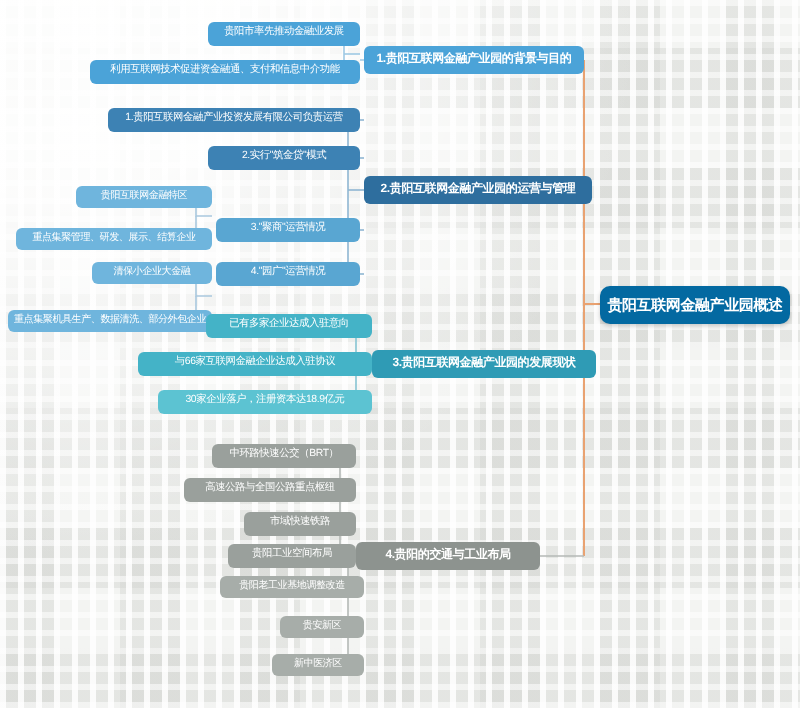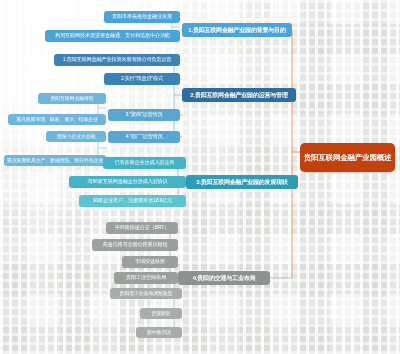--- a/index.html
+++ b/index.html
@@ -35,24 +35,24 @@
     text-align:center;
     color:#fff;
     line-height:1.05;
     white-space:nowrap;
     letter-spacing:-.2px;
     border-radius:3px;
     padding:0 4px;
     overflow:hidden;
   }
   .root{
-    background:#c2410c;
+    background:#0369a1;
     border-radius:5px;
     font-size:7.5px;font-weight:bold;
-    height:29px;
+    height:19px;
     box-shadow:0 1px 2px rgba(0,0,0,.18);
   }
   .lvl2{ font-size:6px;font-weight:bold;height:14px;border-radius:3px; }
   .lvl3{ font-size:5.2px;height:12px;border-radius:3px; }
   .lvl4{ font-size:5px;height:11px;border-radius:3px; }
 
   .c-b1{background:#4ba3d8;}
   .c-b2{background:#2e6e9e;}
   .c-b2m{background:#3d82b4;}
   .c-b2l{background:#59a6d2;}

